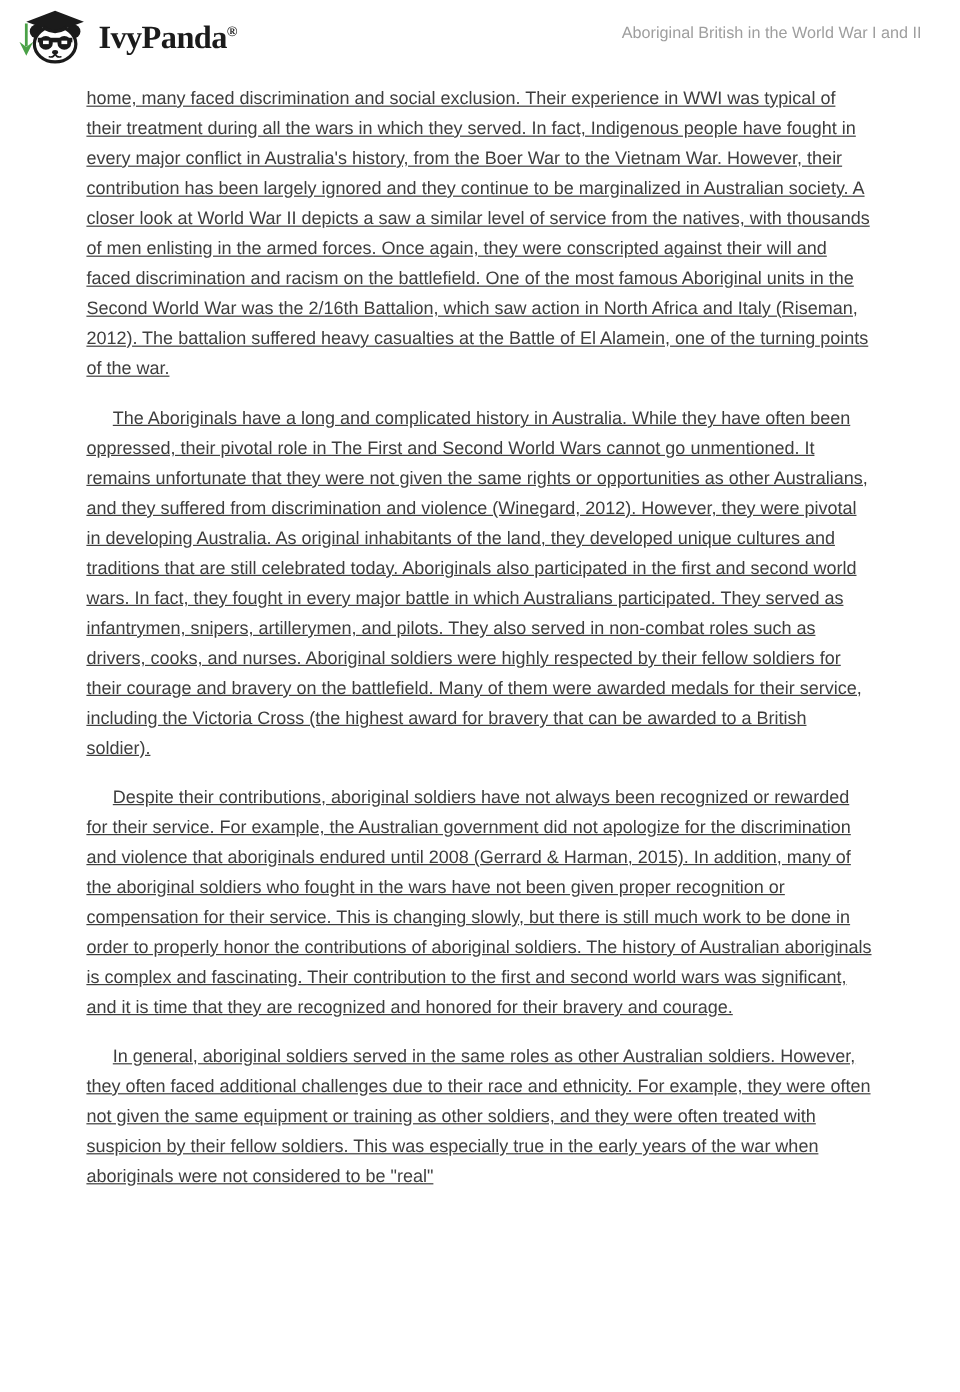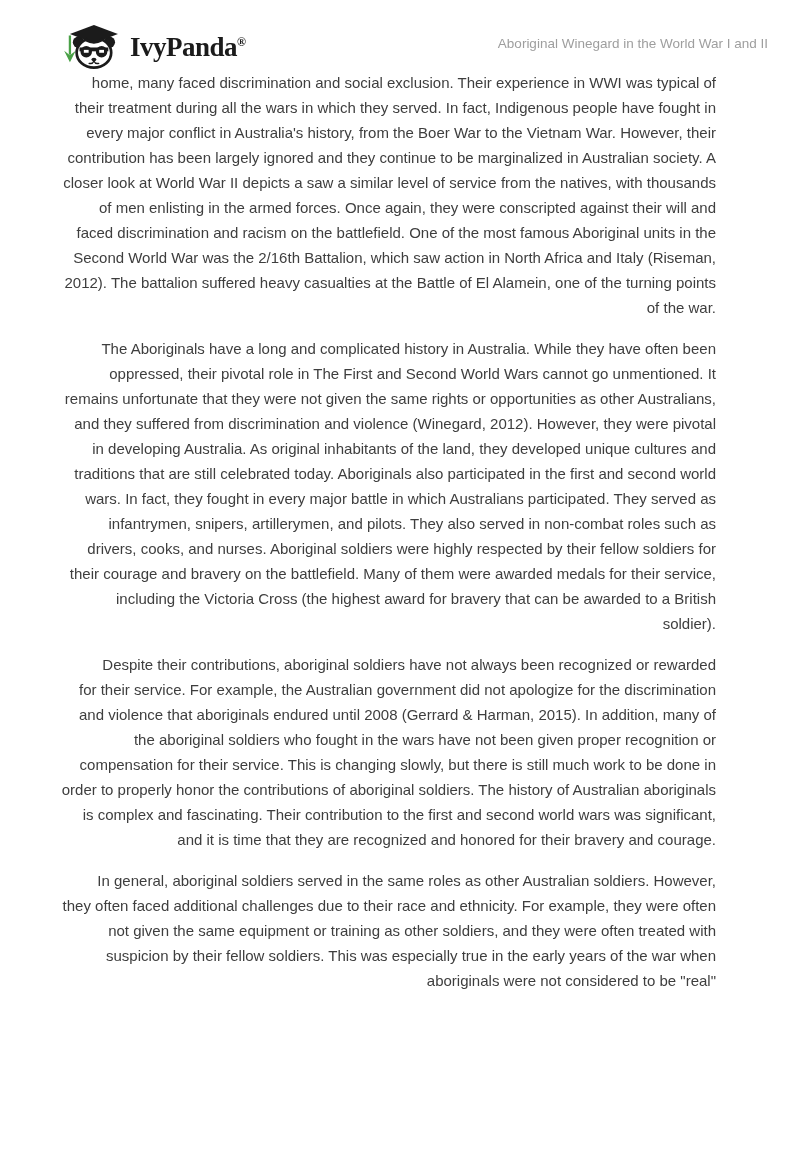--- a/index.html
+++ b/index.html
@@ -8,23 +8,22 @@
   .page {
     position: relative;
     width: 800px;
     height: 1160px;
     background: #ffffff;
     overflow: hidden;
   }
   
   .header {
     position: absolute;
-    top: 16px; left: 0; right: 0;
+    top: 0; left: 0; right: 0;
     height: 62px;
-    margin-left: 48px;
   }
   .brand {
     position: absolute;
     top: 7px; left: 14px;
     display: flex;
     align-items: center;
     gap: 8px;
     cursor: pointer;
   }
   .logo-svg { width: 60px; height: 48px; display: block; }
@@ -48,26 +47,27 @@
     position: absolute;
     top: 20px; right: 32px;
     font-size: 13.5px;
     color: #9e9e9e;
     white-space: nowrap;
   }
   
   .essay {
     position: absolute;
     top: 70px;
-    left: 61px;
+    left: 72px;
     width: 655px;
     font-size: 15px;
     line-height: 25px;
     color: #3e3e3e;
-    text-align: right;
+    text-align: left;
+    text-decoration: underline;
   }
   .essay p { margin: 0 0 16px 0; }
   .essay p.indent { text-indent: 22px; }
   
   .footer-url {
     position: absolute;
     top: 1130px; right: 32px;
     font-size: 13.5px;
     color: #a8a8a8;
     text-decoration: none;
@@ -103,21 +103,21 @@
         <ellipse cx="33" cy="38" rx="2.6" ry="1.8" fill="#1b1b1b"></ellipse>
 
         <path d="M33 39.5 q-1.5 3.5 -5 2.5 M33 39.5 q1.5 3.5 5 2.5" fill="none" stroke="#1b1b1b" stroke-width="1.4" stroke-linecap="round"></path>
 
         <path d="M33 2 L58 11.5 L33 21 L8 11.5 Z" fill="#1b1b1b"></path>
         <path d="M24 15 q9 7 18 0 l0 4 q-9 5 -18 0 Z" fill="#1b1b1b"></path>
       </svg>
       <div class="brand-name"><span>IvyPanda</span><span class="brand-reg">®</span></div>
     </div>
 
-    <div class="doc-title">Aboriginal Winegard in the World War I and II</div>
+    <div class="doc-title">Aboriginal British in the World War I and II</div>
   </div>
 
   <div class="essay">
     <p>home, many faced discrimination and social exclusion. Their experience in WWI was typical of their treatment during all the wars in which they served. In fact, Indigenous people have fought in every major conflict in Australia's history, from the Boer War to the Vietnam War. However, their contribution has been largely ignored and they continue to be marginalized in Australian society. A closer look at World War II depicts a saw a similar level of service from the natives, with thousands of men enlisting in the armed forces. Once again, they were conscripted against their will and faced discrimination and racism on the battlefield. One of the most famous Aboriginal units in the Second World War was the 2/16th Battalion, which saw action in North Africa and Italy (Riseman, 2012). The battalion suffered heavy casualties at the Battle of El Alamein, one of the turning points of the war.</p>
     <p class="indent">The Aboriginals have a long and complicated history in Australia. While they have often been oppressed, their pivotal role in The First and Second World Wars cannot go unmentioned. It remains unfortunate that they were not given the same rights or opportunities as other Australians, and they suffered from discrimination and violence (Winegard, 2012). However, they were pivotal in developing Australia. As original inhabitants of the land, they developed unique cultures and traditions that are still celebrated today. Aboriginals also participated in the first and second world wars. In fact, they fought in every major battle in which Australians participated. They served as infantrymen, snipers, artillerymen, and pilots. They also served in non-combat roles such as drivers, cooks, and nurses. Aboriginal soldiers were highly respected by their fellow soldiers for their courage and bravery on the battlefield. Many of them were awarded medals for their service, including the Victoria Cross (the highest award for bravery that can be awarded to a British soldier).</p>
     <p class="indent">Despite their contributions, aboriginal soldiers have not always been recognized or rewarded for their service. For example, the Australian government did not apologize for the discrimination and violence that aboriginals endured until 2008 (Gerrard &amp; Harman, 2015). In addition, many of the aboriginal soldiers who fought in the wars have not been given proper recognition or compensation for their service. This is changing slowly, but there is still much work to be done in order to properly honor the contributions of aboriginal soldiers. The history of Australian aboriginals is complex and fascinating. Their contribution to the first and second world wars was significant, and it is time that they are recognized and honored for their bravery and courage.</p>
     <p class="indent">In general, aboriginal soldiers served in the same roles as other Australian soldiers. However, they often faced additional challenges due to their race and ethnicity. For example, they were often not given the same equipment or training as other soldiers, and they were often treated with suspicion by their fellow soldiers. This was especially true in the early years of the war when aboriginals were not considered to be "real"</p>
   </div>
 
 

